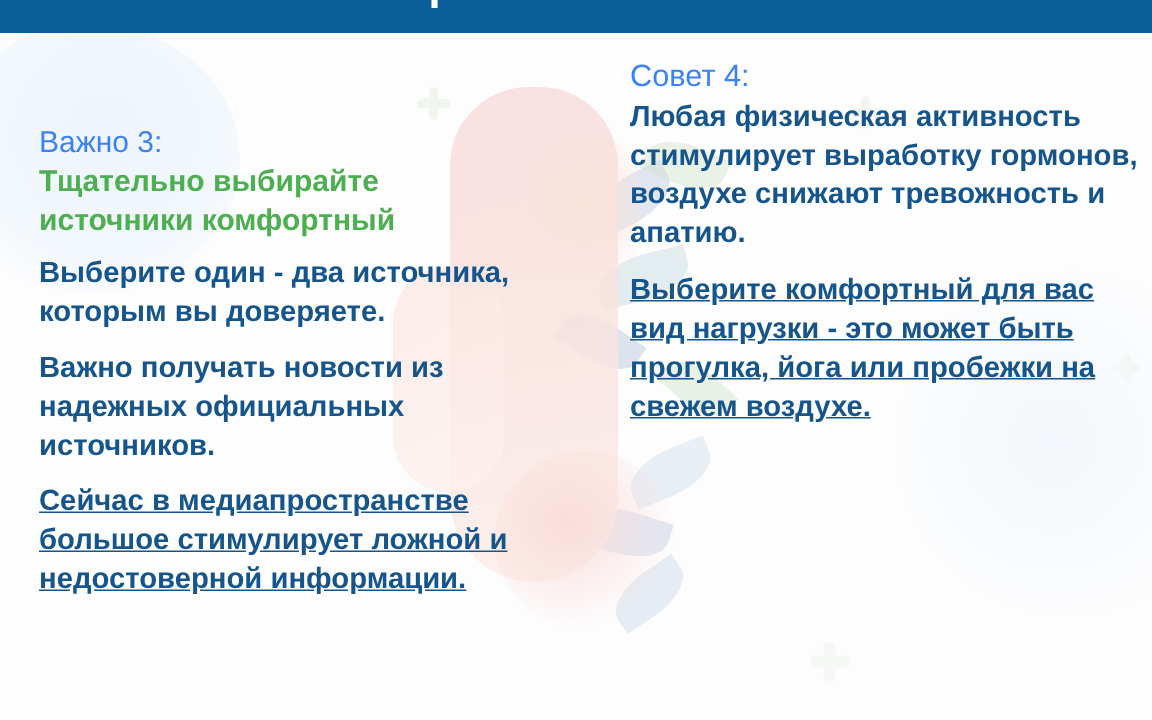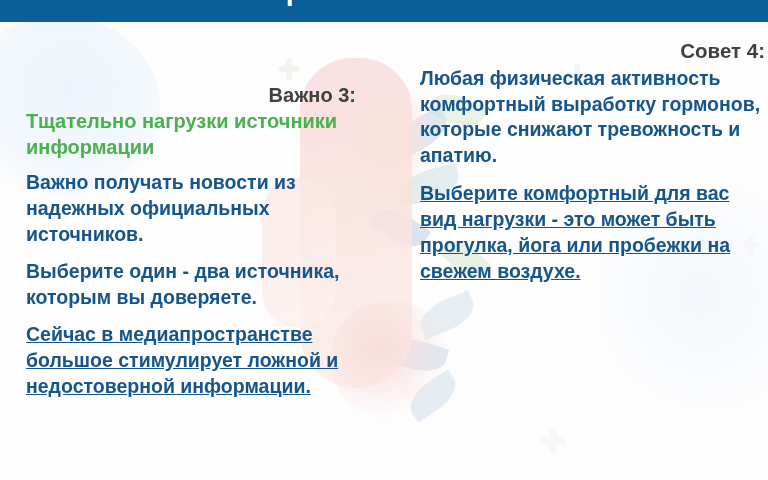--- a/index.html
+++ b/index.html
@@ -92,26 +92,25 @@
   }
   .cross::before { left:36%; top:0; width:28%; height:100%; }
   .cross::after  { top:36%; left:0; height:28%; width:100%; }
 
   
   .column { position:absolute; z-index:20; }
   #col-left  { left:26px;  top:82px;  width:330px; }
   #col-right { left:420px; top:38px;  width:345px; }
 
   .tip-label {
-    color:#404040;
+    color:#3b82f6;
     font-size:20px;
-    font-weight:bold;
+    font-weight:normal;
     line-height:1.30;
     margin-bottom:1px;
-    text-align:right;
   }
   .tip-heading {
     color:#4caf50;
     font-size:20px;
     font-weight:bold;
     line-height:1.28;
     margin-bottom:10px;
   }
   .tip-body {
     color:#15558c;
@@ -154,25 +153,25 @@
       <div class="cross" style="left: 540px; top: 428px; width: 26px; height: 26px; color: rgb(238, 244, 236);"></div>
       <div class="cross" style="left: 742px; top: 236px; width: 18px; height: 18px; color: rgb(237, 244, 235);"></div>
     </div>
 
   <div id="banner">
     <div id="banner-title">с простым советов</div>
   </div>
 
   <div class="column" id="col-left">
     <div class="tip-label">Важно 3:</div>
-    <div class="tip-heading">Тщательно нагрузки источники информации</div>
+    <div class="tip-heading">Тщательно выбирайте источники комфортный</div>
+    <div class="tip-body">Выберите один - два источника, которым вы доверяете.</div>
     <div class="tip-body">Важно получать новости из надежных официальных источников.</div>
-    <div class="tip-body">Выберите один - два источника, которым вы доверяете.</div>
     <div class="tip-body">Сейчас в медиапространстве большое стимулирует ложной и недостоверной информации.</div>
   </div>
 
   <div class="column" id="col-right">
     <div class="tip-label">Совет 4:</div>
-    <div class="tip-body">Любая физическая активность комфортный выработку гормонов, которые снижают тревожность и апатию.</div>
+    <div class="tip-body">Любая физическая активность стимулирует выработку гормонов, воздухе снижают тревожность и апатию.</div>
     <div class="tip-body">Выберите комфортный для вас вид нагрузки - это может быть прогулка, йога или пробежки на свежем воздухе.</div>
   </div>
 
 </div>
 
 </body></html>

